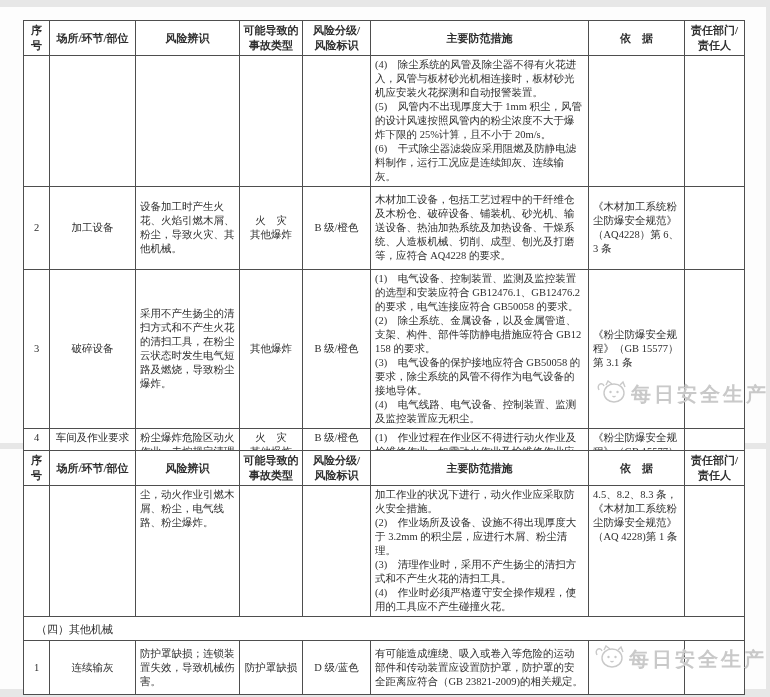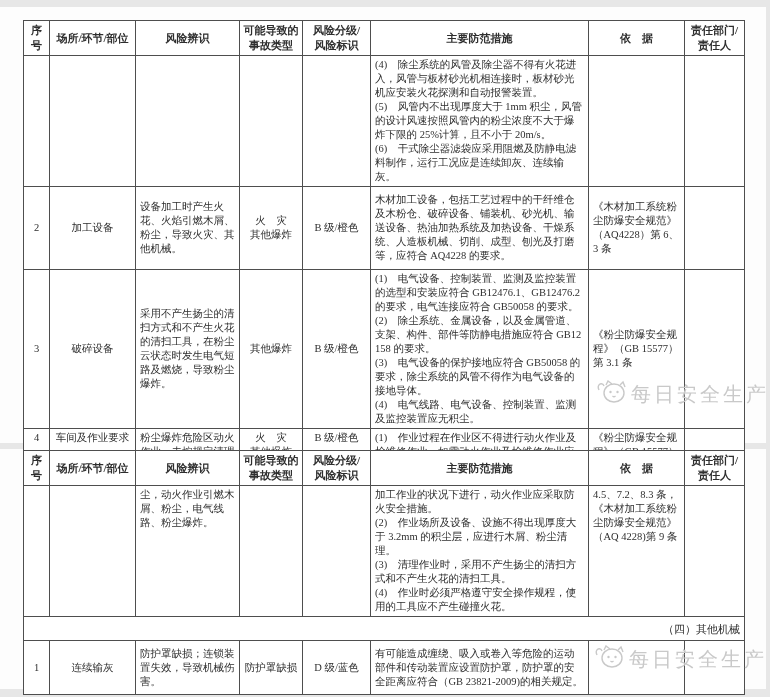--- a/index.html
+++ b/index.html
@@ -45,26 +45,26 @@
   tr.h-r1a   { height:115px; }
   tr.h-r2    { height:83px;  }
   tr.h-r3    { height:145px; }
   tr.h-r4    { height:40px;  }
 
   tr.h-head2 { height:33px;  }
   tr.h-r5a   { height:128px; }
   tr.h-sec   { height:24px;  }
   tr.h-r6    { height:54px;  }
 
-  td.section-cell { text-align:right; padding-left:12px; font-size:11px; }
+  td.section-cell { text-align:left; padding-left:12px; font-size:11px; }
 
   .watermark {
     position:absolute; z-index:5; pointer-events:none;
     display:flex; align-items:center; gap:5px;
-    color:#c9c9c9; font-size:20px; font-weight:normal;
+    color:#c9c9c9; font-size:20px; font-weight:bold;
     letter-spacing:3px; white-space:nowrap;
   }
   #watermark1 { left:596px; top:380px; }
   #watermark2 { left:594px; top:645px; }
   .wm-icon { flex:0 0 auto; }
 </style>
 </head>
 <body>
 
 <div class="sheet" id="sheet1"></div>
@@ -175,21 +175,21 @@
   <tr class="h-r5a valign-top">
     <td class="center"></td>
     <td class="center"></td>
     <td class="left">尘，动火作业引燃木屑、粉尘，电气线路、粉尘爆炸。</td>
     <td class="center"></td>
     <td class="center"></td>
     <td class="left">加工作业的状况下进行，动火作业应采取防火安全措施。
 (2)　作业场所及设备、设施不得出现厚度大于 3.2mm 的积尘层，应进行木屑、粉尘清理。
 (3)　清理作业时，采用不产生扬尘的清扫方式和不产生火花的清扫工具。
 (4)　作业时必须严格遵守安全操作规程，使用的工具应不产生碰撞火花。</td>
-    <td class="left">4.5、7.2、8.3 条，《木材加工系统粉尘防爆安全规范》（AQ 4228)第 9 条</td>
+    <td class="left">4.5、8.2、8.3 条，《木材加工系统粉尘防爆安全规范》（AQ 4228)第 1 条</td>
     <td class="center"></td>
   </tr>
   <tr class="h-sec">
     <td class="section-cell" colspan="8">（四）其他机械</td>
   </tr>
   <tr class="h-r6">
     <td class="center">1</td>
     <td class="center">连续输灰</td>
     <td class="left">防护罩缺损；连锁装置失效，导致机械伤害。</td>
     <td class="center">防护罩缺损</td>

